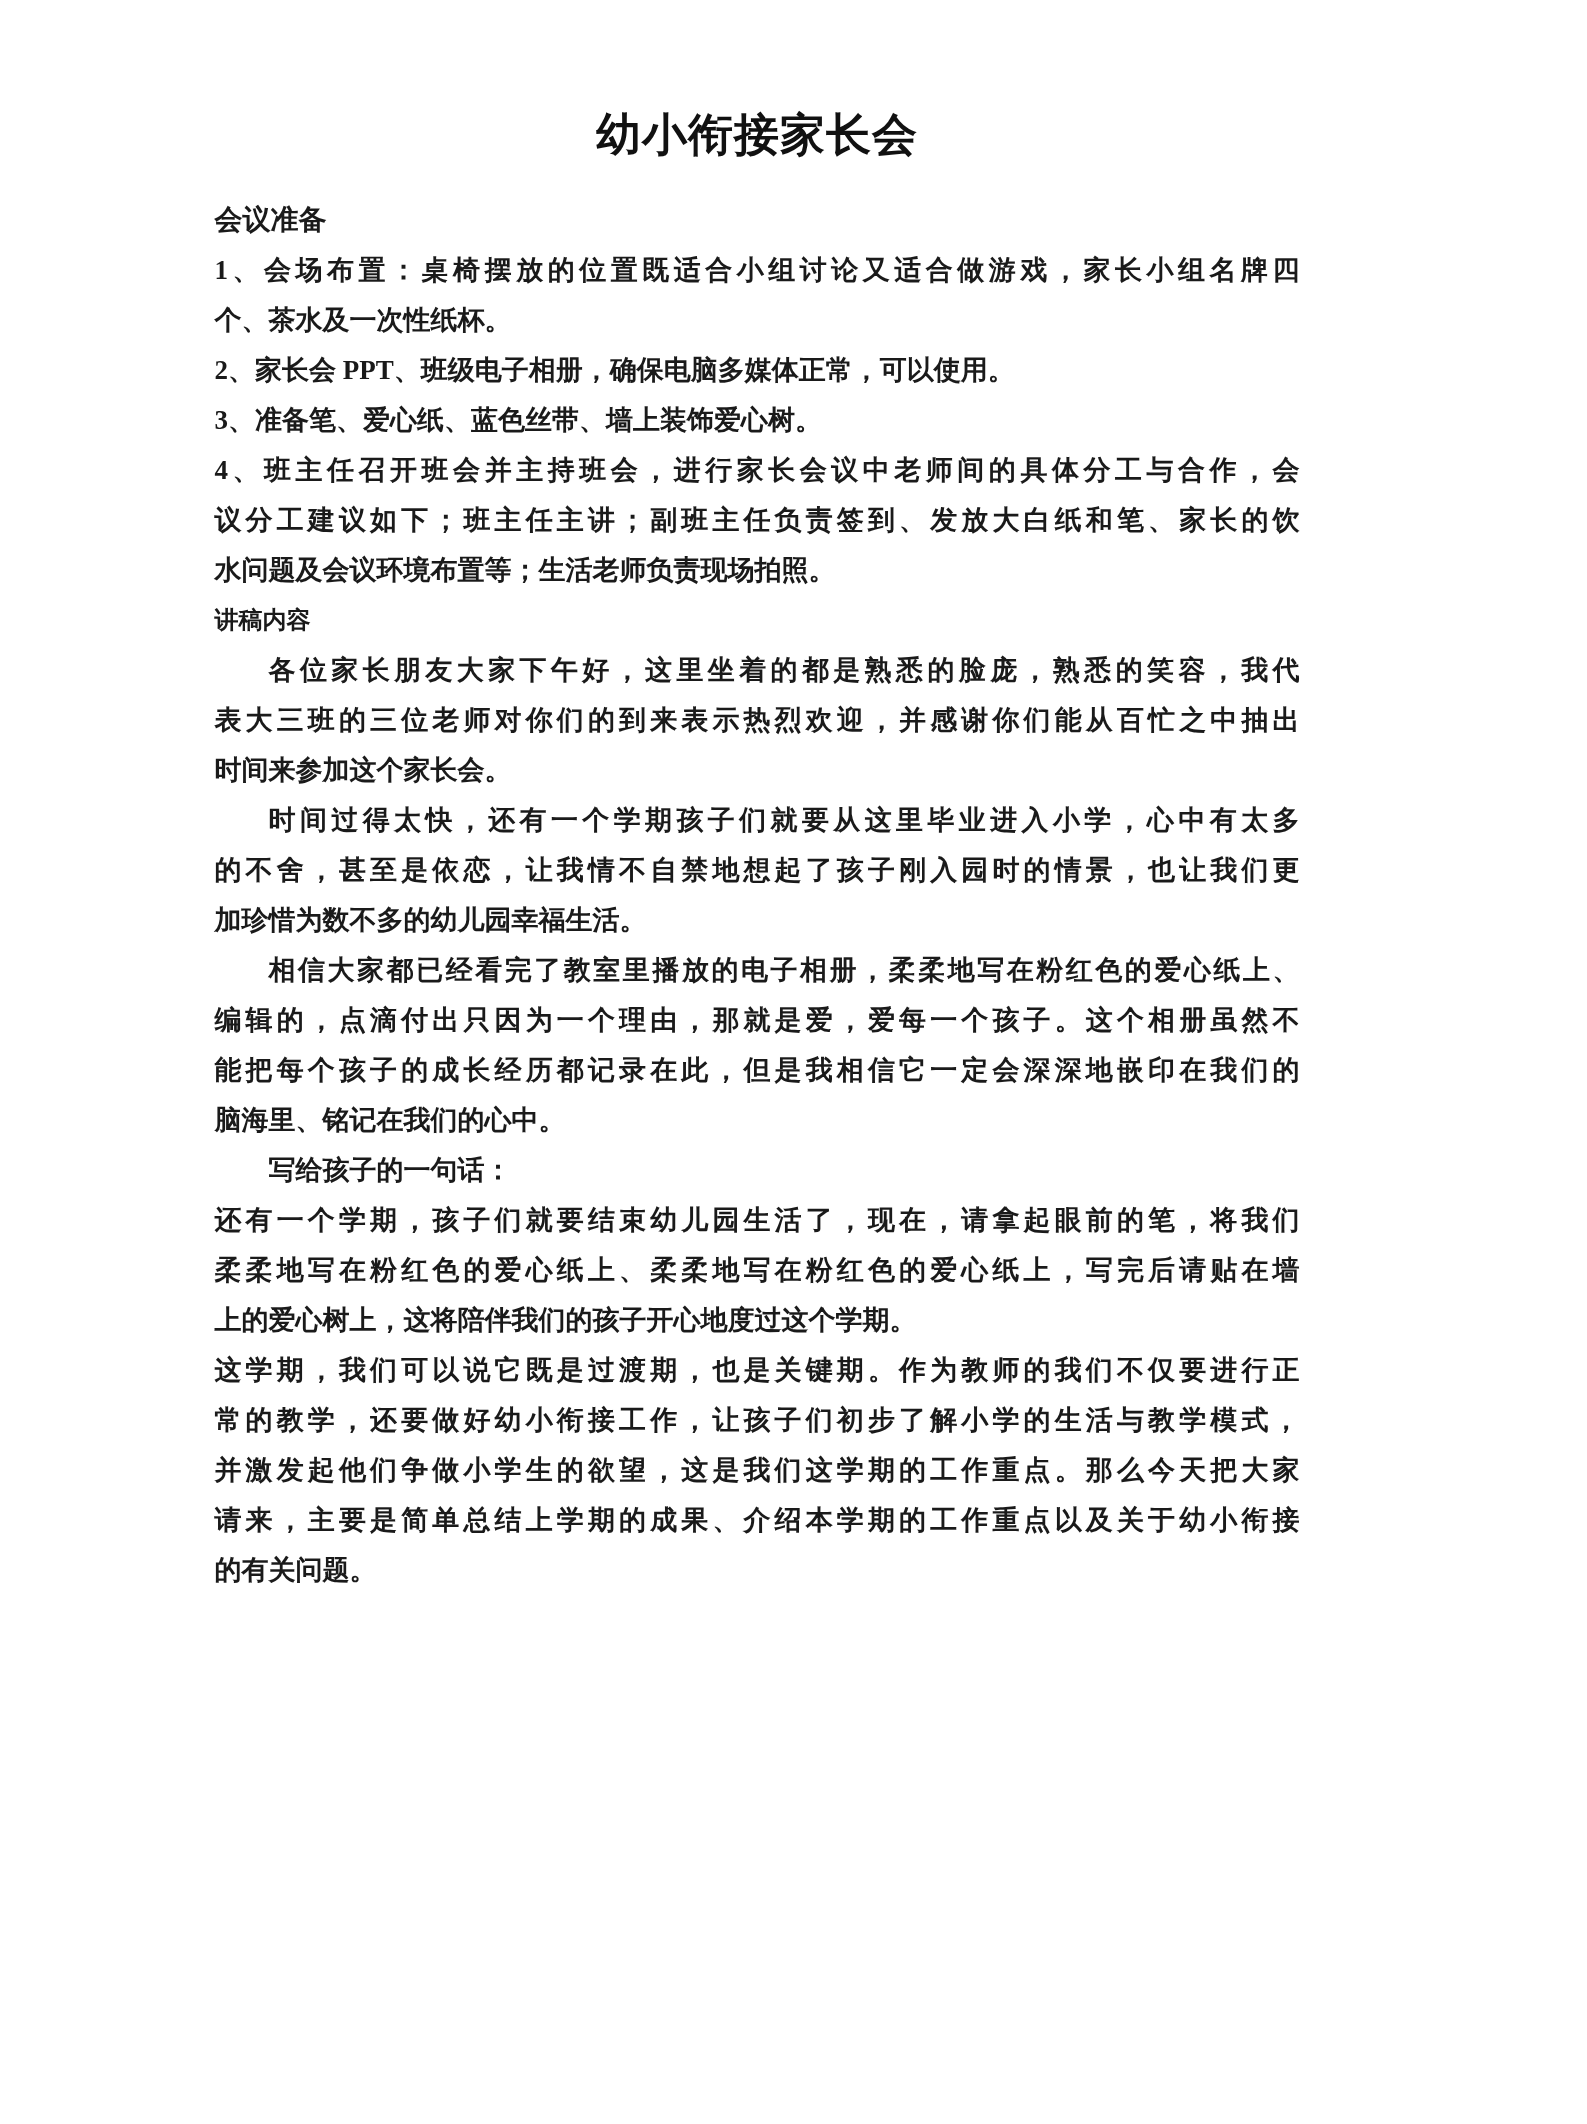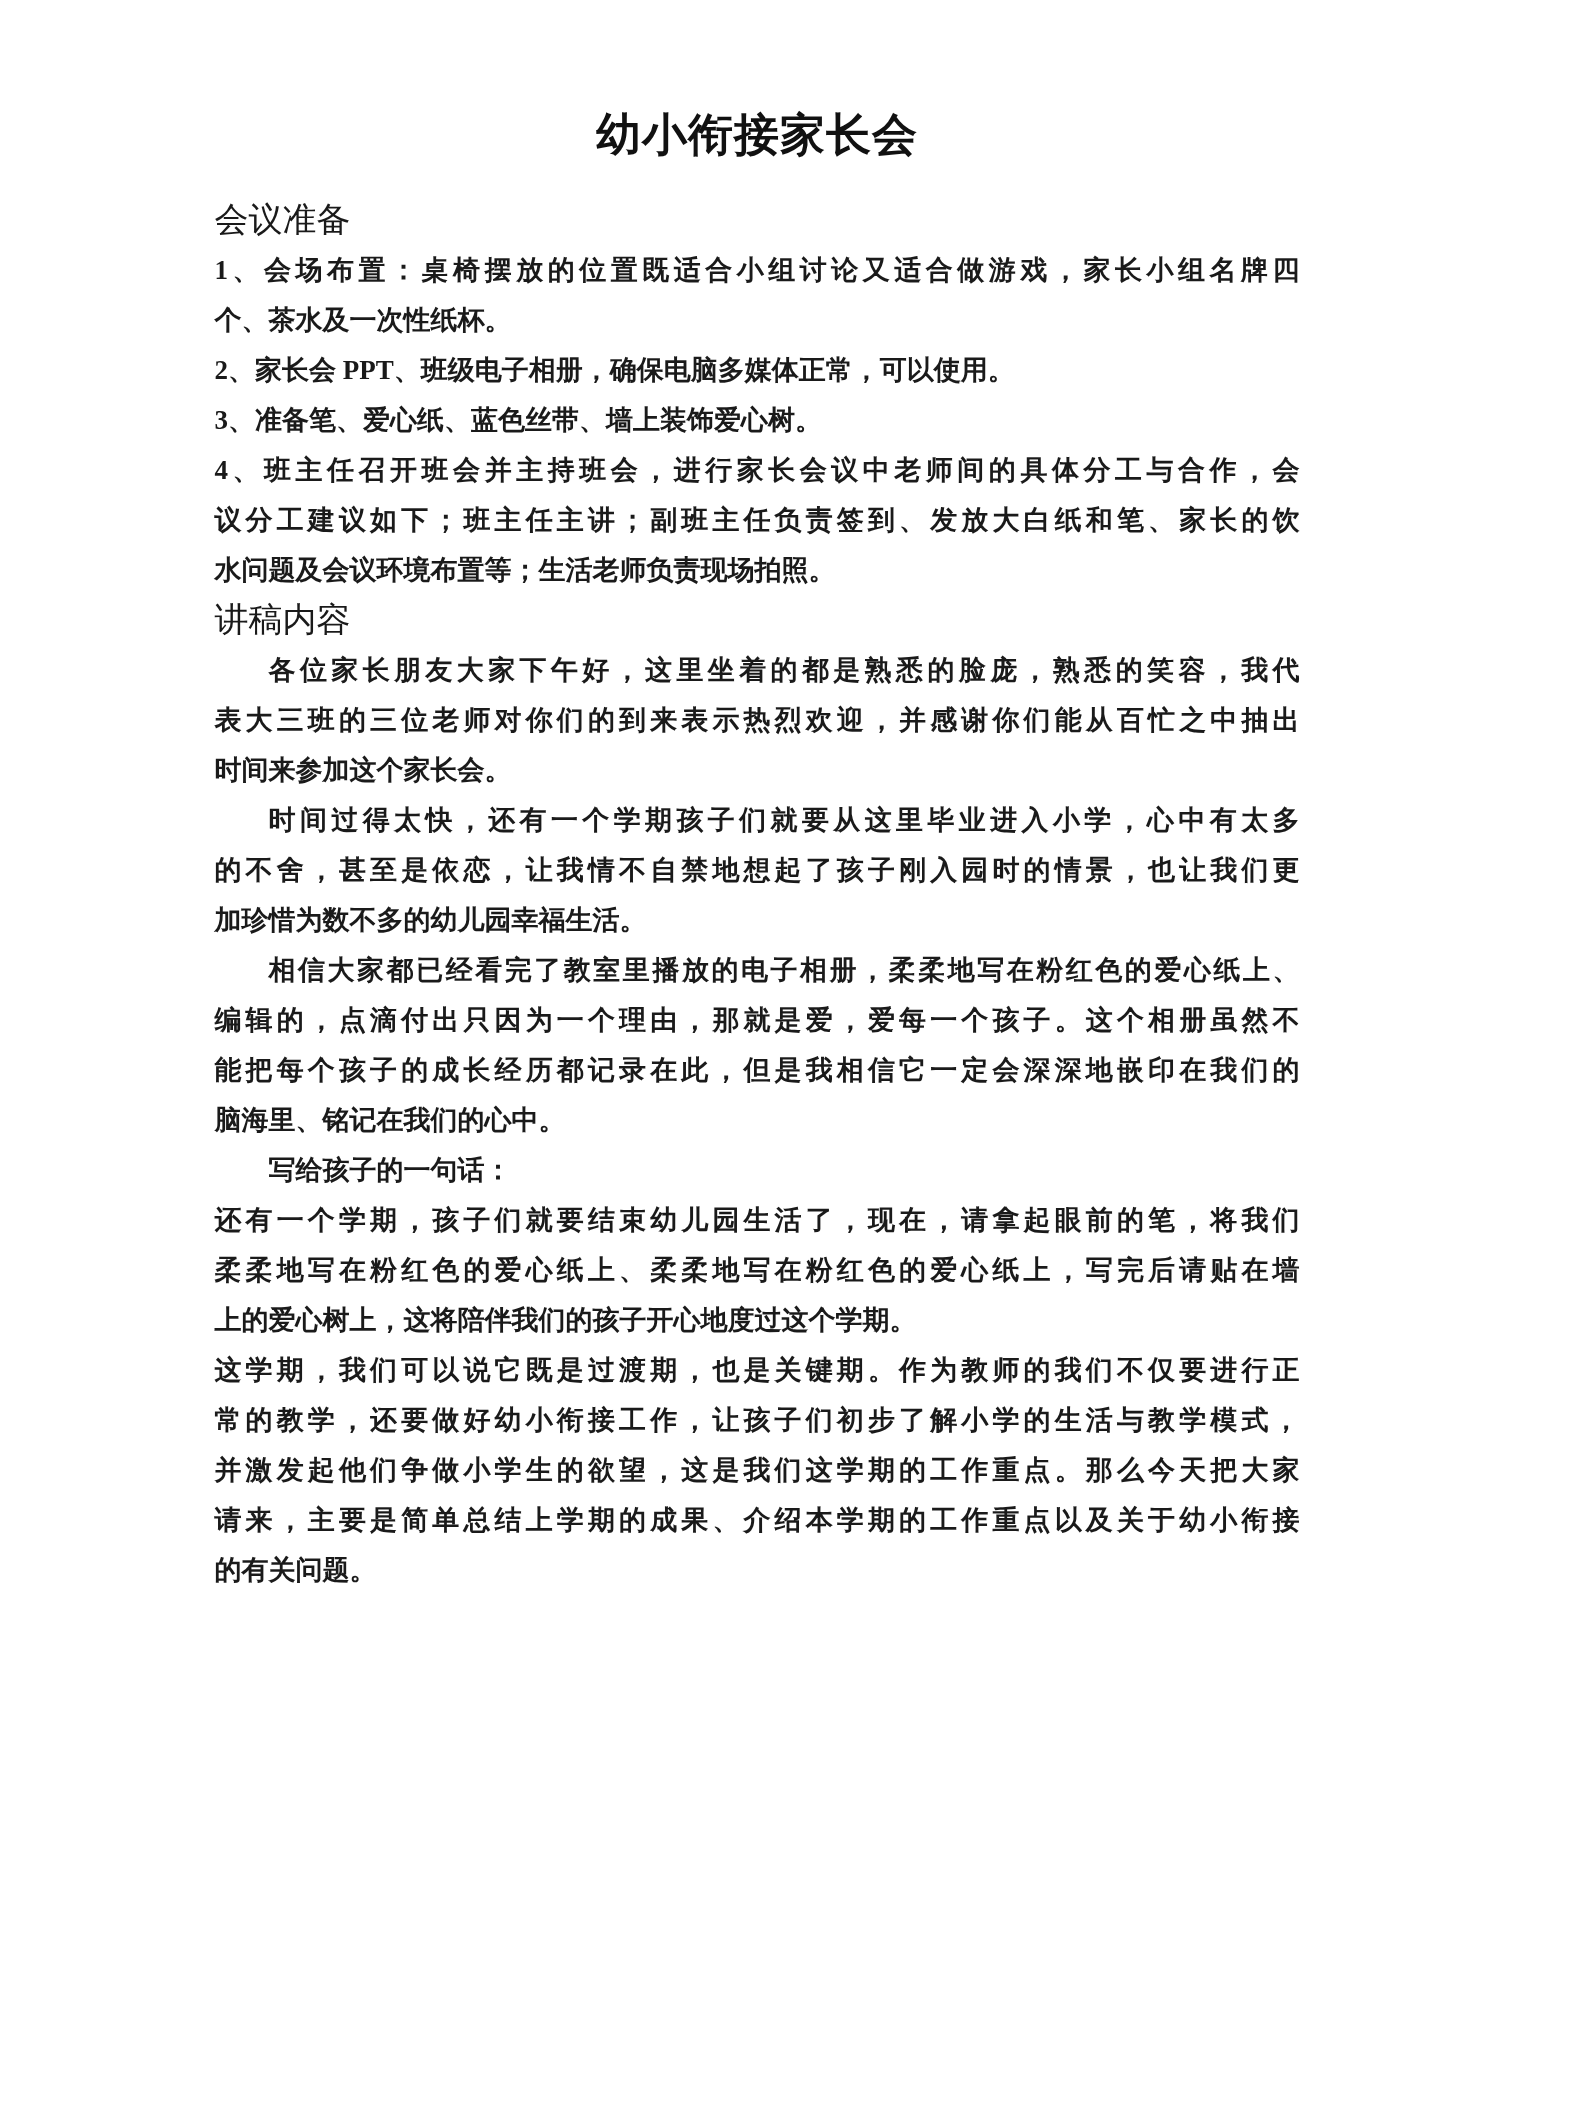--- a/index.html
+++ b/index.html
@@ -48,27 +48,27 @@
     margin: 0;
     font-size: 27px;
     line-height: 50px;
     text-align: justify;
     text-justify: inter-ideograph;
     letter-spacing: 0px;
     color: #1a1a1a;
     font-weight: 700;
   }
   p.section-label {
-    font-size: 34px;
+    font-size: 28px;
     line-height: 50px;
-    font-weight: 400;
+    font-weight: 700;
   }
   p.bold-heading {
-    font-weight: 400;
-    font-size: 34px;
+    font-weight: 700;
+    font-size: 24px;
     line-height: 50px;
   }
   p.indent {
     text-indent: 2em;
   }
   .para {
     margin: 0;
   }
   .para p.line {
     display: block;

